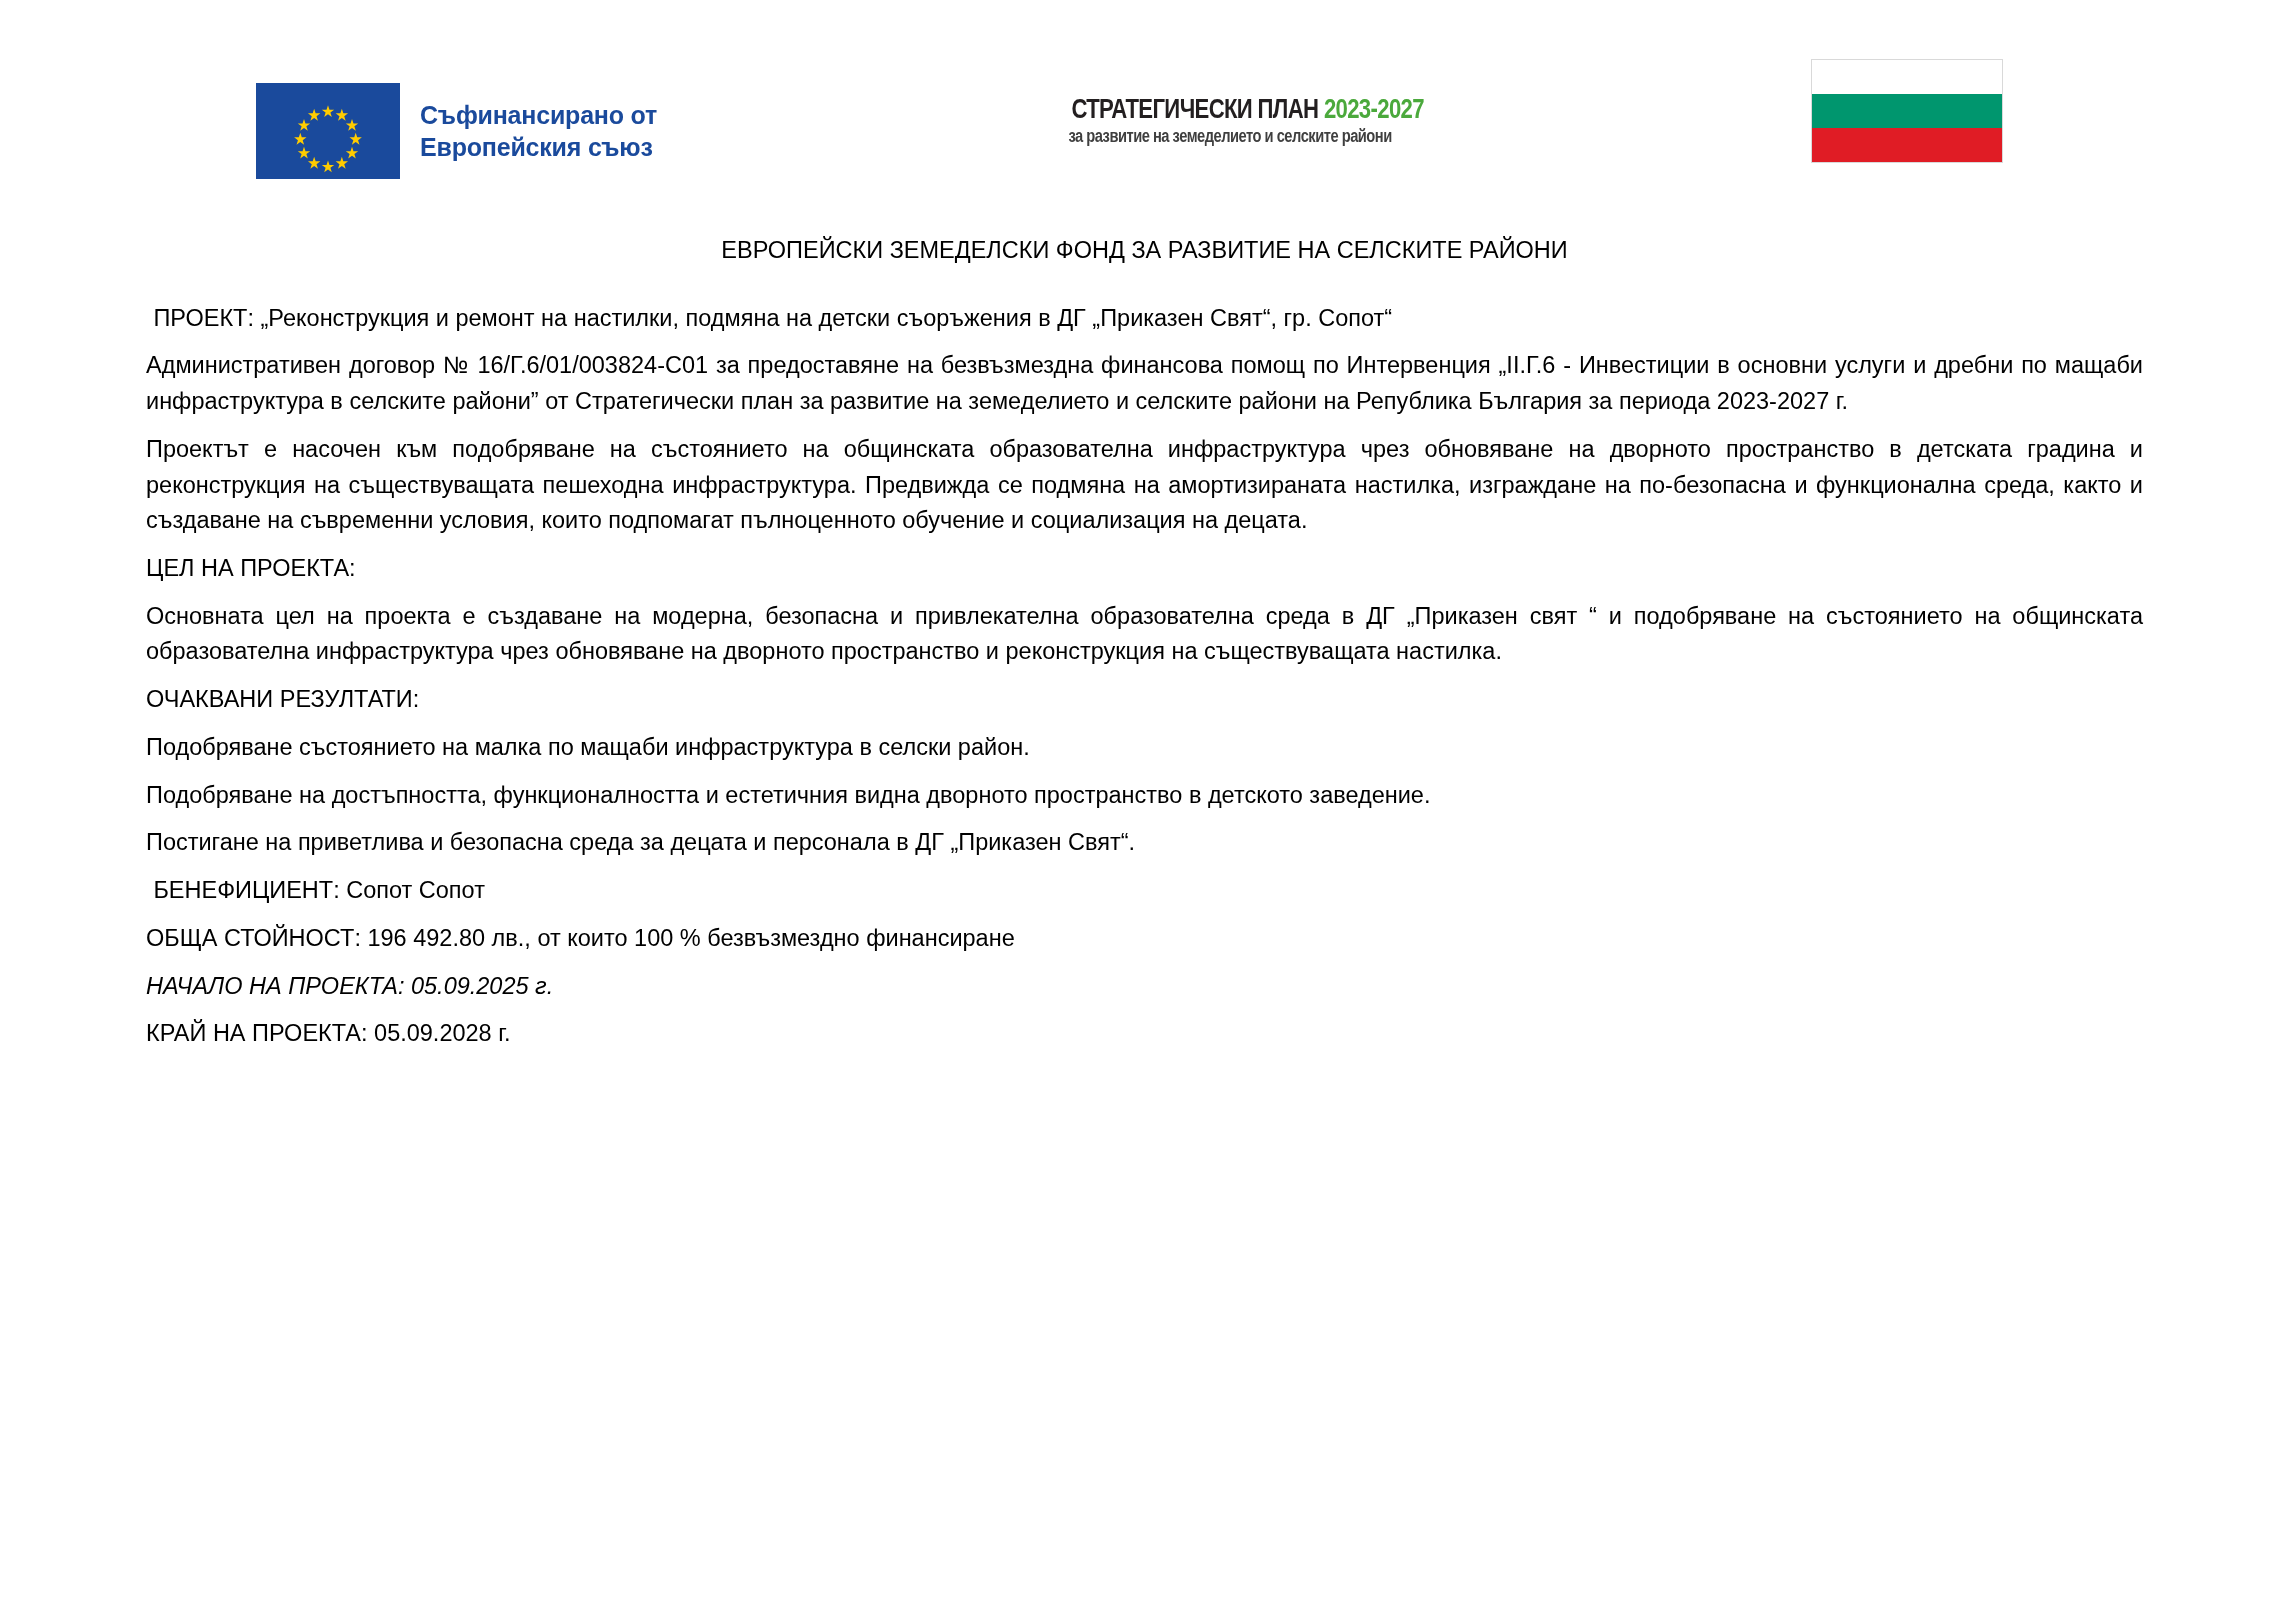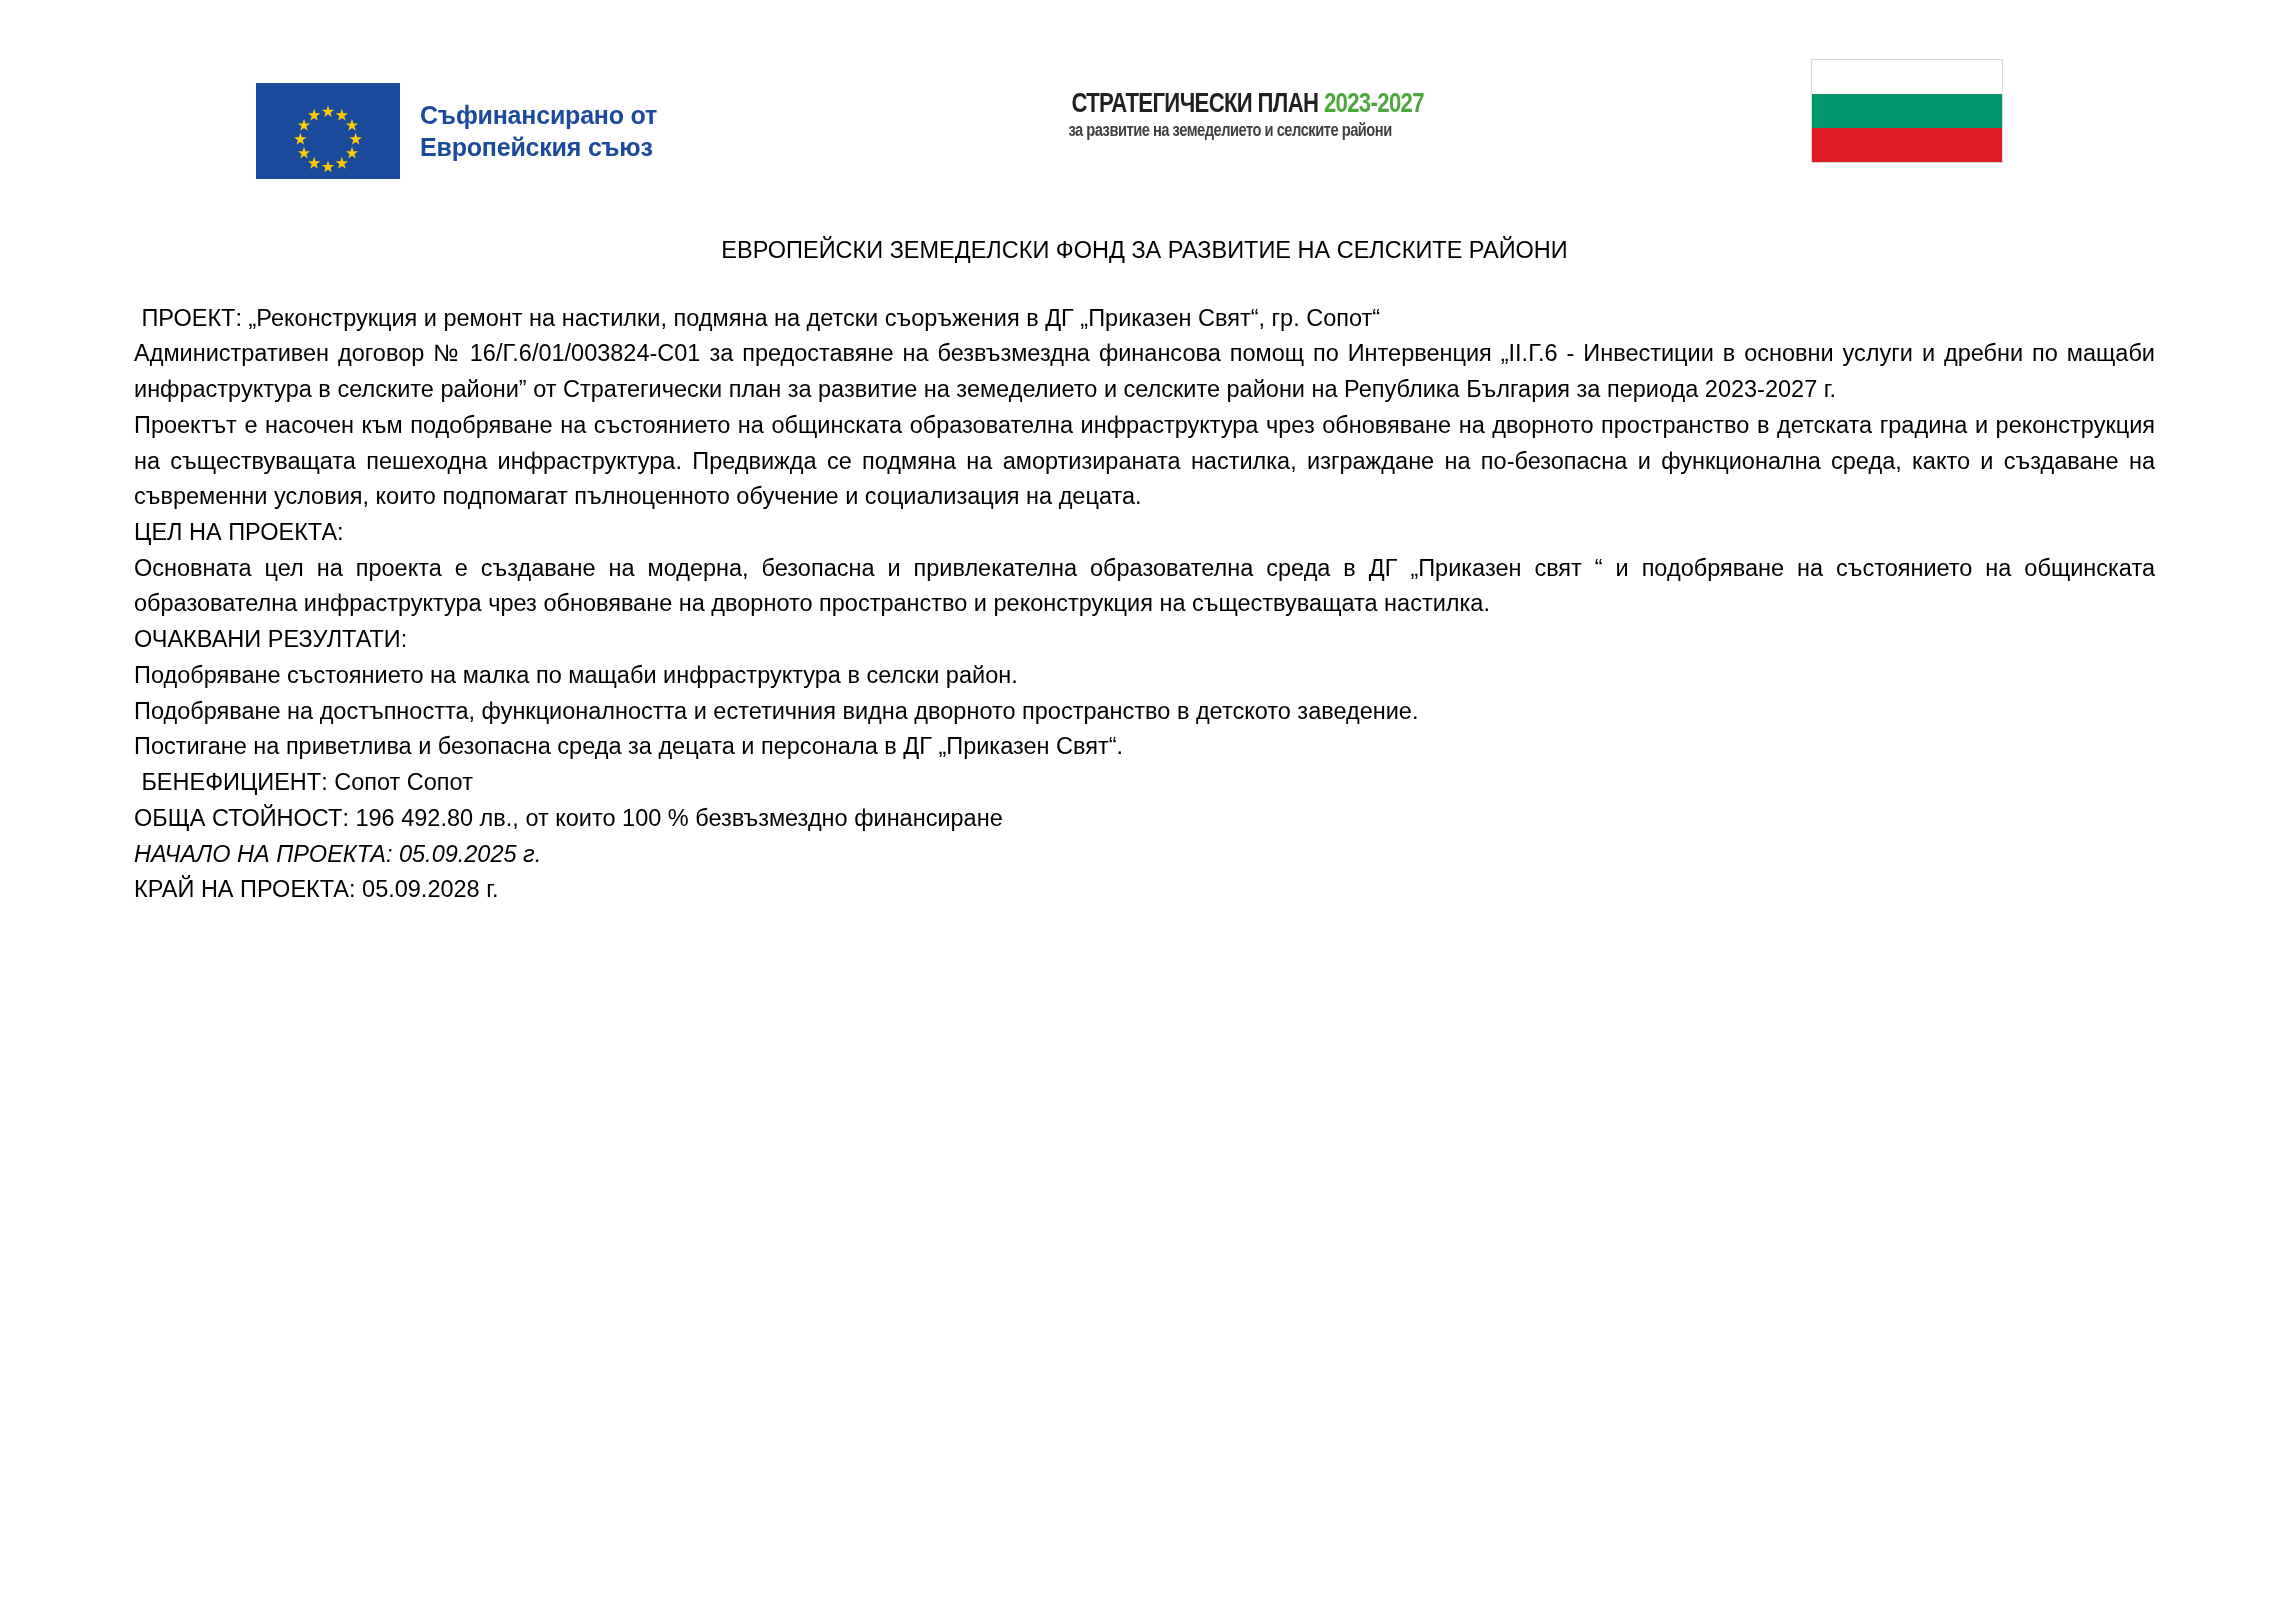--- a/index.html
+++ b/index.html
@@ -64,21 +64,21 @@
     line-height: 1.28;
     color: #1a4a9c;
     white-space: nowrap;
     letter-spacing: -0.2px;
   }
 
   
   .sp-logo {
     position: absolute;
     left: 1044px;
-    top: 90px;
+    top: 96px;
     width: 305px;
     text-align: center;
   }
   .sp-line1 {
     font-family: "Liberation Sans", sans-serif;
     font-weight: 700;
     font-size: 27px;
     letter-spacing: -0.8px;
     line-height: 1;
     white-space: nowrap;
@@ -129,21 +129,21 @@
     text-align: center;
     font-size: 23.5px;
     line-height: 1.35;
     margin: 0 0 34px 0;
     white-space: nowrap;
   }
 
   p.tx {
     font-size: 23.5px;
     line-height: 1.52;
-    margin: 0;
+    margin: 12px;
     text-align: justify;
     text-justify: inter-word;
   }
   p.tx.nojust { text-align: left; }
 
   .m-proj   { margin-bottom: 27px; padding-left: 7.4px; }
   .m-contract { margin-bottom: 43px; }
   .m-desc   { margin-bottom: 54px; }
   .m-goalhead { margin-bottom: 30px; }
   .m-goal   { margin-bottom: 36px; }

